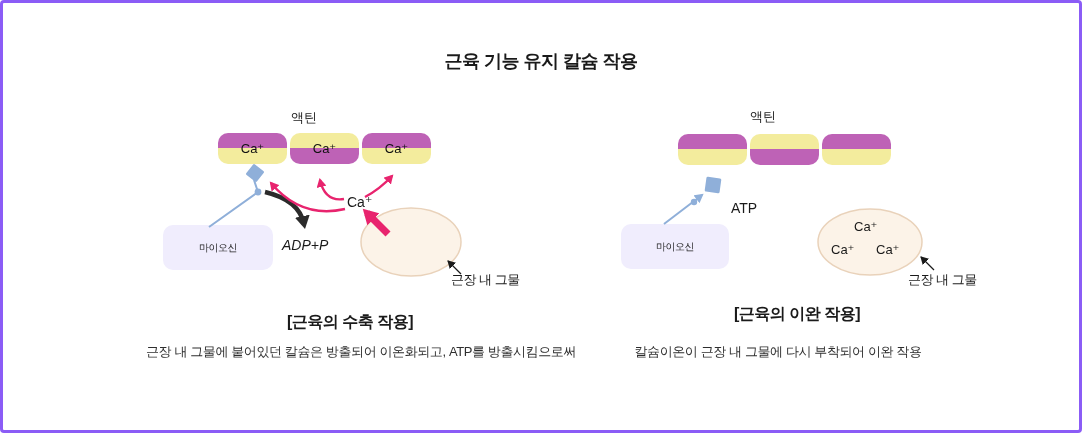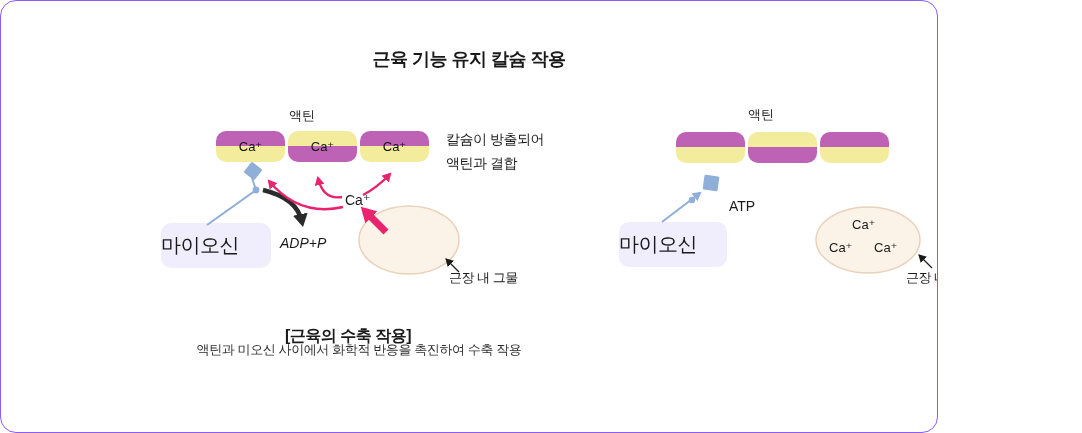--- a/index.html
+++ b/index.html
@@ -1,19 +1,19 @@
 <!DOCTYPE html>
 <html><head>
 <meta charset="utf-8">
 <style>
   html,body { margin:0; padding:0; background:#fff; }
   body { font-family:"Liberation Sans","DejaVu Sans",sans-serif; color:#1a1a1a; }
   .canvas {
-    position:relative; width:938px; height:433px; background:#fff;
-    border:1px solid #8b5cf6; border-radius:16px; box-sizing:border-box; overflow:hidden;
+    position:relative; width:1082px; height:433px; background:#fff;
+    border:3px solid #8b5cf6; border-radius:4px; box-sizing:border-box; overflow:hidden;
   }
   .layer { position:absolute; left:0; top:0; width:1082px; height:433px; pointer-events:none; }
   .z1 { z-index:1; } .z3 { z-index:3; }
 
   .title {
     position:absolute; left:0; top:46px; width:100%; text-align:center;
     font-size:18px; font-weight:bold; letter-spacing:-0.5px; z-index:2;
   }
   .lbl { position:absolute; z-index:2; white-space:nowrap; }
   .small { font-size:13px; }
@@ -24,22 +24,22 @@
   .block {
     width:69px; height:31px; border-radius:10px;
     display:flex; align-items:center; justify-content:center;
     font-size:13px; color:#111;
   }
   .block.pt { background:linear-gradient(to bottom,#be62b6 0 50%,#f3ec9d 50% 100%); }
   .block.yt { background:linear-gradient(to bottom,#f3ec9d 0 50%,#be62b6 50% 100%); }
 
   .myosin {
     position:absolute; background:#f0edfd; border-radius:10px;
-    display:flex; align-items:center; justify-content:flex-start;
-    font-size:20px; z-index:2; letter-spacing:-0.5px;
+    display:flex; align-items:center; justify-content:center;
+    font-size:10px; z-index:2; letter-spacing:-0.5px;
   }
   .note { position:absolute; font-size:14px; line-height:24px; z-index:2; letter-spacing:-0.5px; }
   .caption {
     position:absolute; font-size:16px; font-weight:bold; text-align:center;
     white-space:nowrap; z-index:2; letter-spacing:-0.5px;
   }
   .desc {
     position:absolute; font-size:13px; color:#2e2e2e; text-align:center;
     line-height:23px; white-space:nowrap; z-index:2; letter-spacing:-0.4px;
   }
@@ -102,39 +102,35 @@
       <span>Ca⁺</span>
     </div>
     <div class="block yt">
       <span>Ca⁺</span>
     </div>
     <div class="block pt">
       <span>Ca⁺</span>
     </div>
   </div>
 
-  <div class="note" style="left:445px; top:126px;">
-    <div>칼슘이 방출되어</div>
-    <div>액틴과 결합</div>
-  </div>
 
   <div class="lbl med" style="left:344px; top:191px;">Ca⁺</div>
 
   <div class="myosin" style="left:160px; top:222px; width:110px; height:45px;">
     <span>마이오신</span>
   </div>
 
   <div class="lbl med" style="left:279px; top:234px;font-style:italic;">ADP+P</div>
 
   <div class="lbl small" style="left:448px; top:268px; letter-spacing:-0.5px;">근장 내 그물</div>
 
-  <div class="caption" style="left:132px; top:309px; width:430px;margin-top:16px;">[근육의 수축 작용]</div>
+  <div class="caption" style="left:132px; top:309px; width:430px;">[근육의 수축 작용]</div>
 
   <div class="desc" style="left:108px; top:337px; width:500px;">
-    <div>액틴과 미오신 사이에서 화학적 반응을 촉진하여 수축 작용</div>
+    <div>근장 내 그물에 붙어있던 칼슘은 방출되어 이온화되고, ATP를 방출시킴으로써</div>
   </div>
 
   <div class="lbl small center" style="left:747px; top:105px; width:60px;">액틴</div>
 
   <div class="blocks" style="left:675px; top:131px;">
     <div class="block pt"></div>
     <div class="block yt"></div>
     <div class="block pt"></div>
   </div>
 
@@ -143,15 +139,19 @@
   <div class="myosin" style="left:618px; top:221px; width:108px; height:45px;">
     <span>마이오신</span>
   </div>
 
   <div class="lbl small" style="left:851px; top:216px;">Ca⁺</div>
   <div class="lbl small" style="left:828px; top:239px;">Ca⁺</div>
   <div class="lbl small" style="left:873px; top:239px;">Ca⁺</div>
 
   <div class="lbl small" style="left:905px; top:268px; letter-spacing:-0.5px;">근장 내 그물</div>
 
+  <div class="caption" style="left:609px; top:301px; width:370px;">[근육의 이완 작용]</div>
 
+  <div class="desc" style="left:625px; top:337px; width:300px;">
+    <div>칼슘이온이 근장 내 그물에 다시 부착되어 이완 작용</div>
+  </div>
 
 </div>
 
 </body></html>

